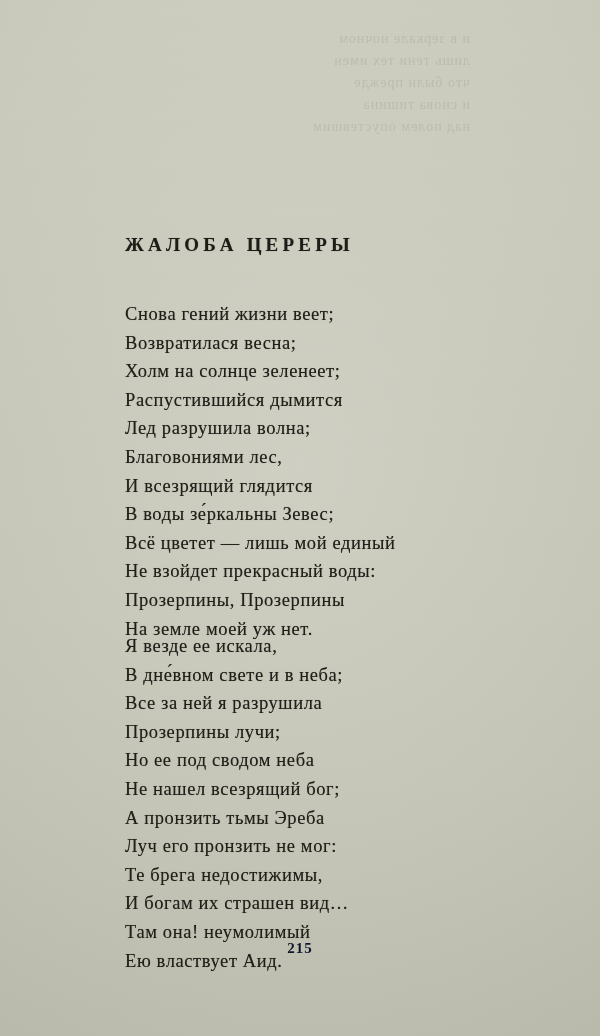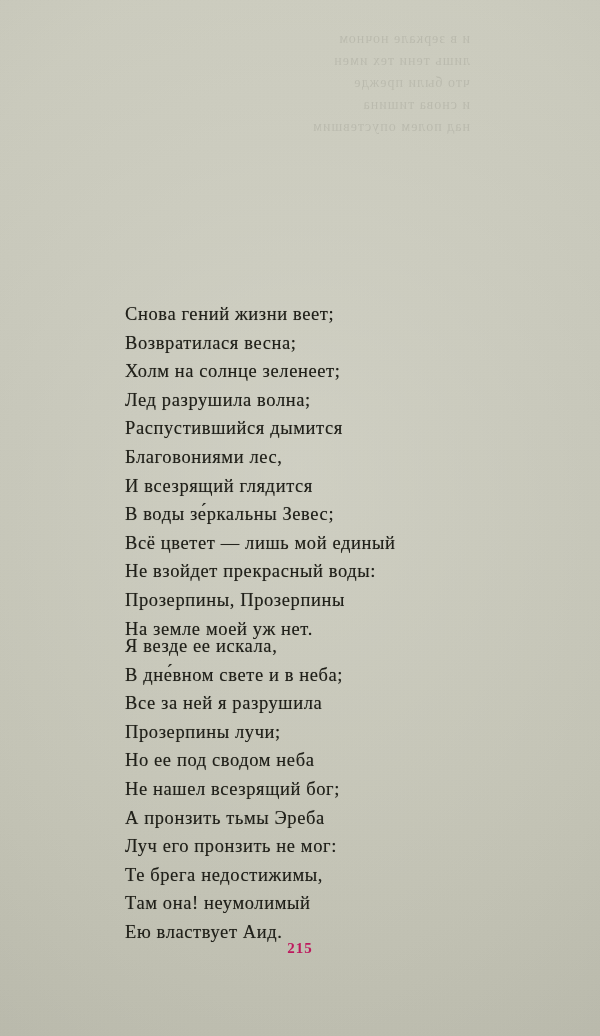--- a/index.html
+++ b/index.html
@@ -80,62 +80,64 @@
     white-space: pre;
   }
   .page-number {
     position: absolute;
     left: 0;
     right: 0;
     top: 940px;
     text-align: center;
     font-size: 15px;
     letter-spacing: 1px;
-    color: #be185d;
+    color: #0f172a;
     font-weight: bold;
   }
 </style>
 </head>
 <body>
 
 <div class="page"></div>
 <div class="grain"></div>
 <div class="showthrough">и в зеркале ночном
 лишь тени тех имен
 что были прежде
 и снова тишина
 над полем опустевшим</div>
 
 <div class="content">
 
+  <div class="poem-title">ЖАЛОБА ЦЕРЕРЫ</div>
 
   <div class="stanza stanza-1">
     <div>Снова гений жизни веет;</div>
     <div>Возвратилася весна;</div>
     <div>Холм на солнце зеленеет;</div>
+    <div>Распустившийся дымится</div>
     <div>Лед разрушила волна;</div>
-    <div>Распустившийся дымится</div>
     <div>Благовониями лес,</div>
     <div>И всезрящий глядится</div>
     <div>В воды зе́ркальны Зевес;</div>
     <div>Всё цветет — лишь мой единый</div>
     <div>Не взойдет прекрасный воды:</div>
     <div>Прозерпины, Прозерпины</div>
     <div>На земле моей уж нет.</div>
   </div>
 
   <div class="stanza stanza-2">
     <div>Я везде ее искала,</div>
     <div>В дне́вном свете и в неба;</div>
     <div>Все за ней я разрушила</div>
     <div>Прозерпины лучи;</div>
     <div>Но ее под сводом неба</div>
     <div>Не нашел всезрящий бог;</div>
     <div>А пронзить тьмы Эреба</div>
     <div>Луч его пронзить не мог:</div>
     <div>Те брега недостижимы,</div>
+    <div>И богам их страшен вид…</div>
     <div>Там она! неумолимый</div>
     <div>Ею властвует Аид.</div>
   </div>
 
   <div class="page-number">215</div>
 
 </div>
 
 </body></html>

